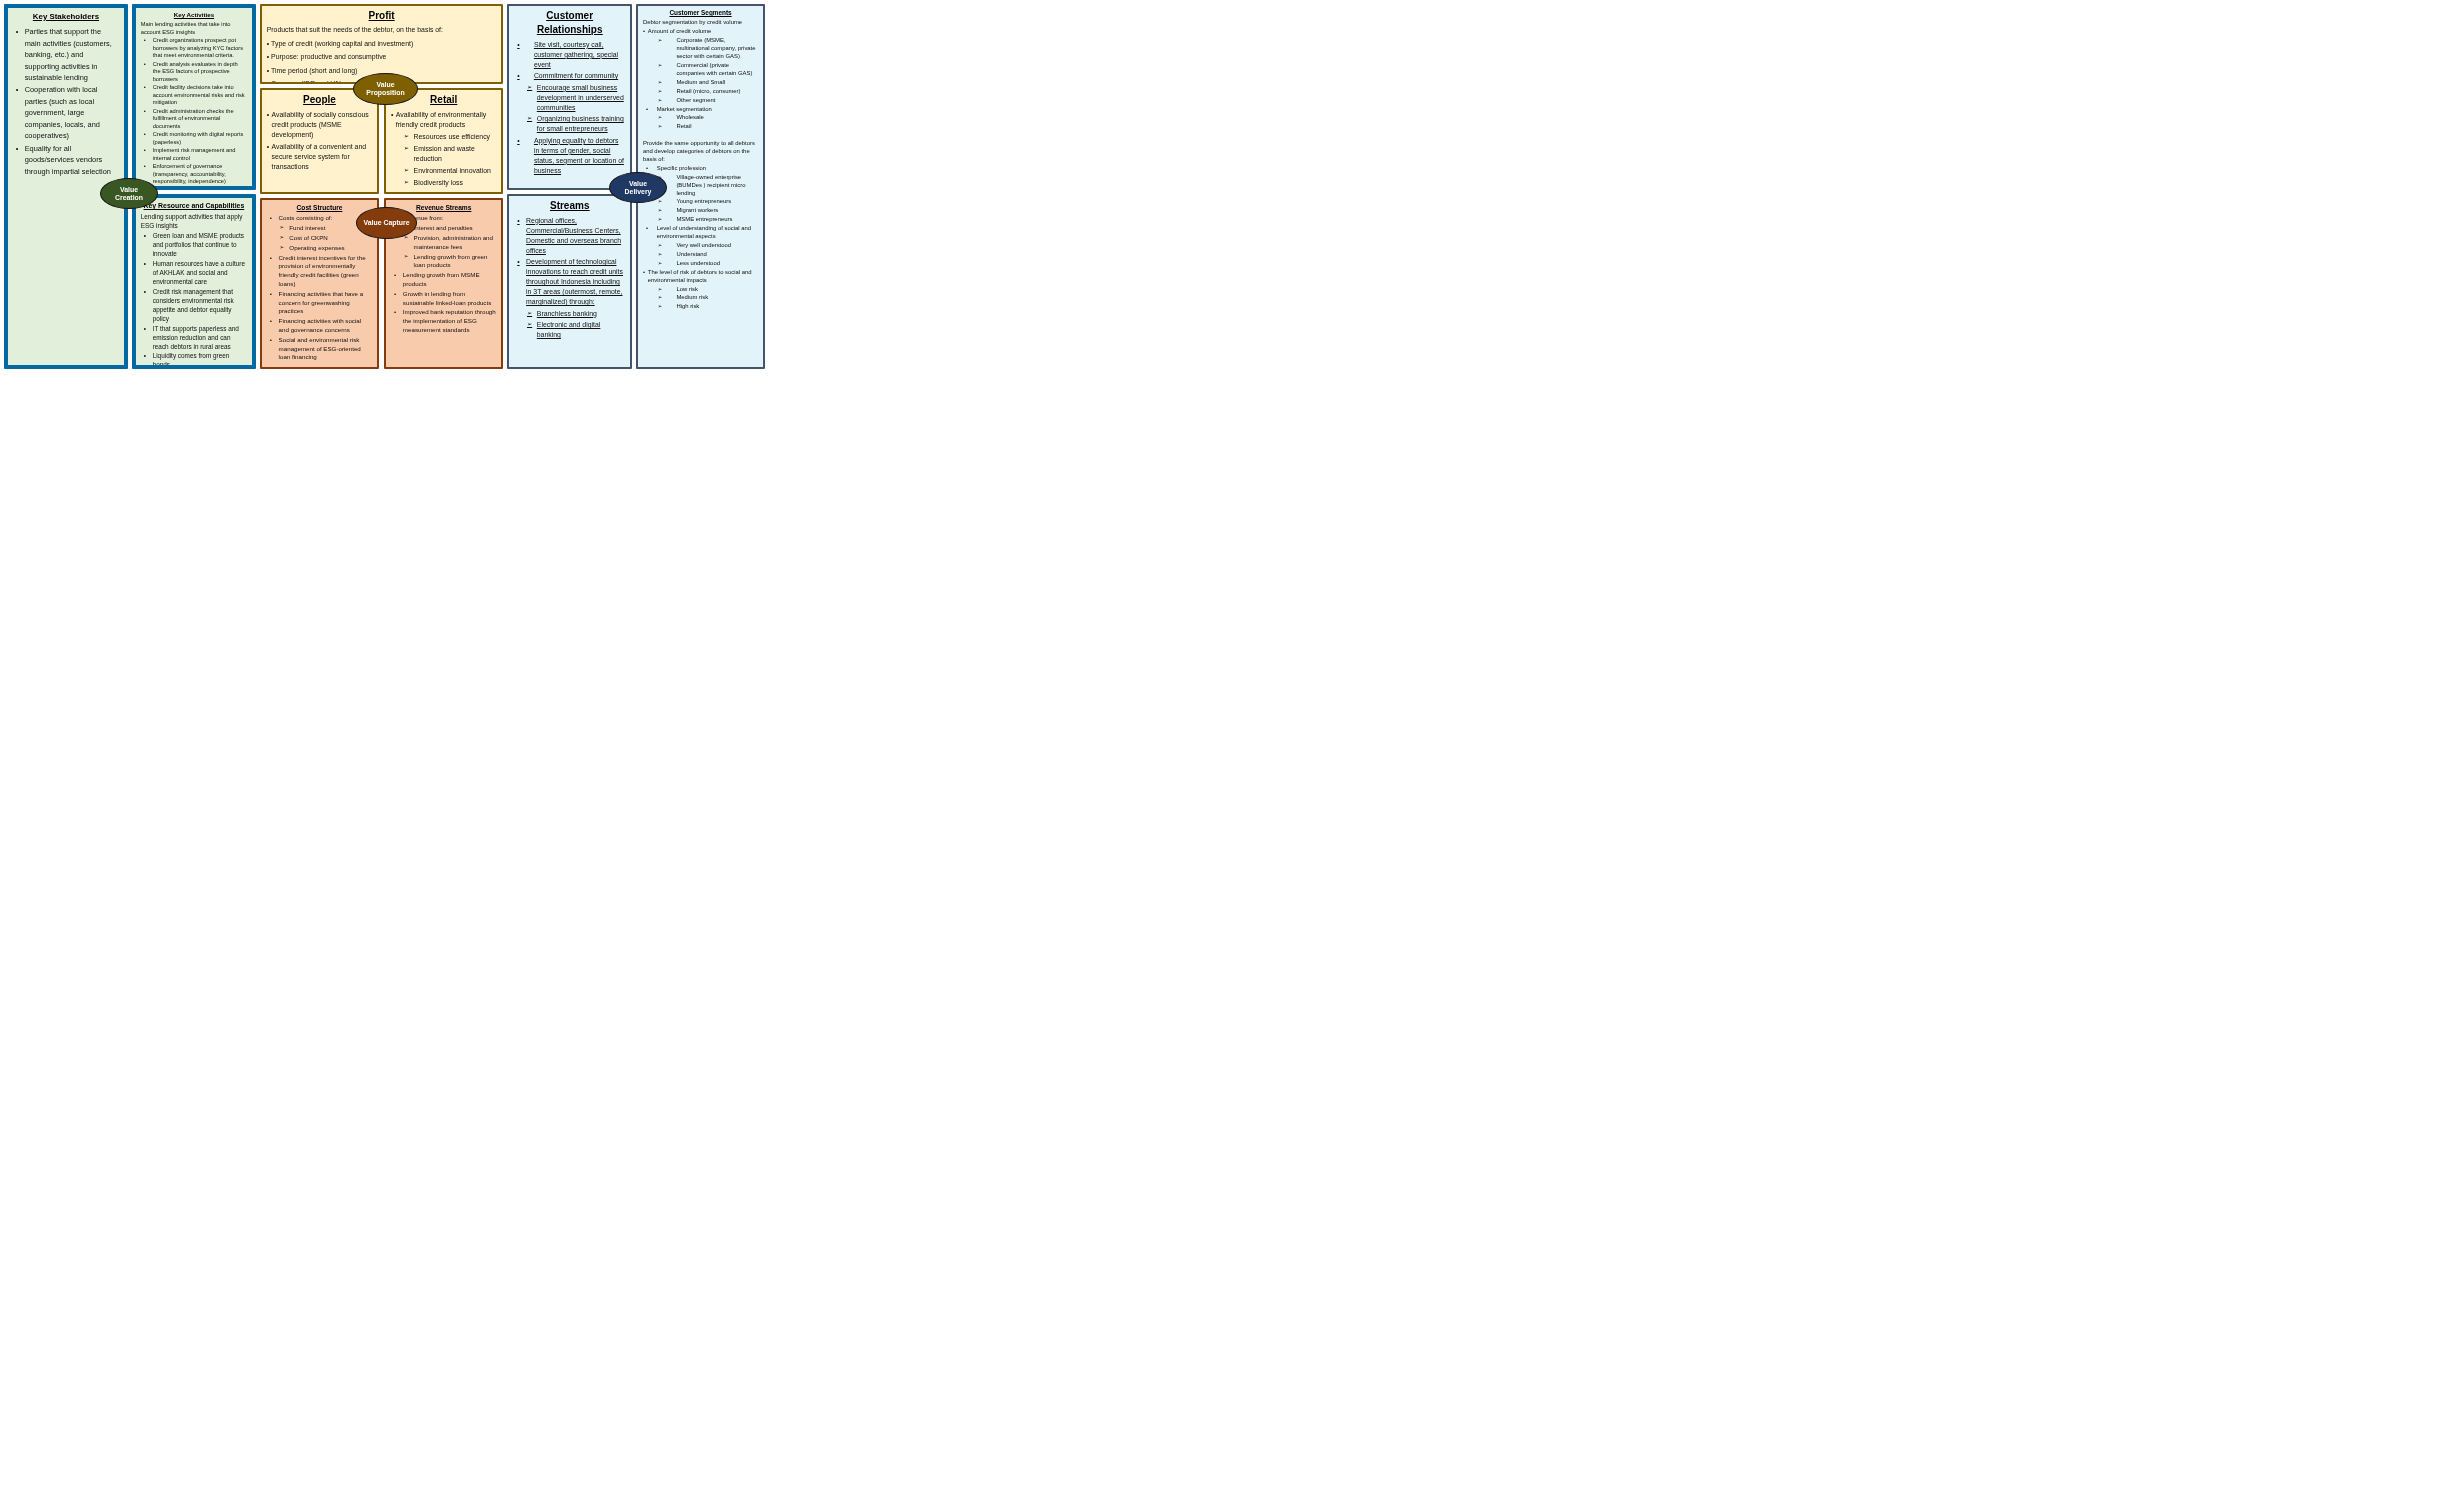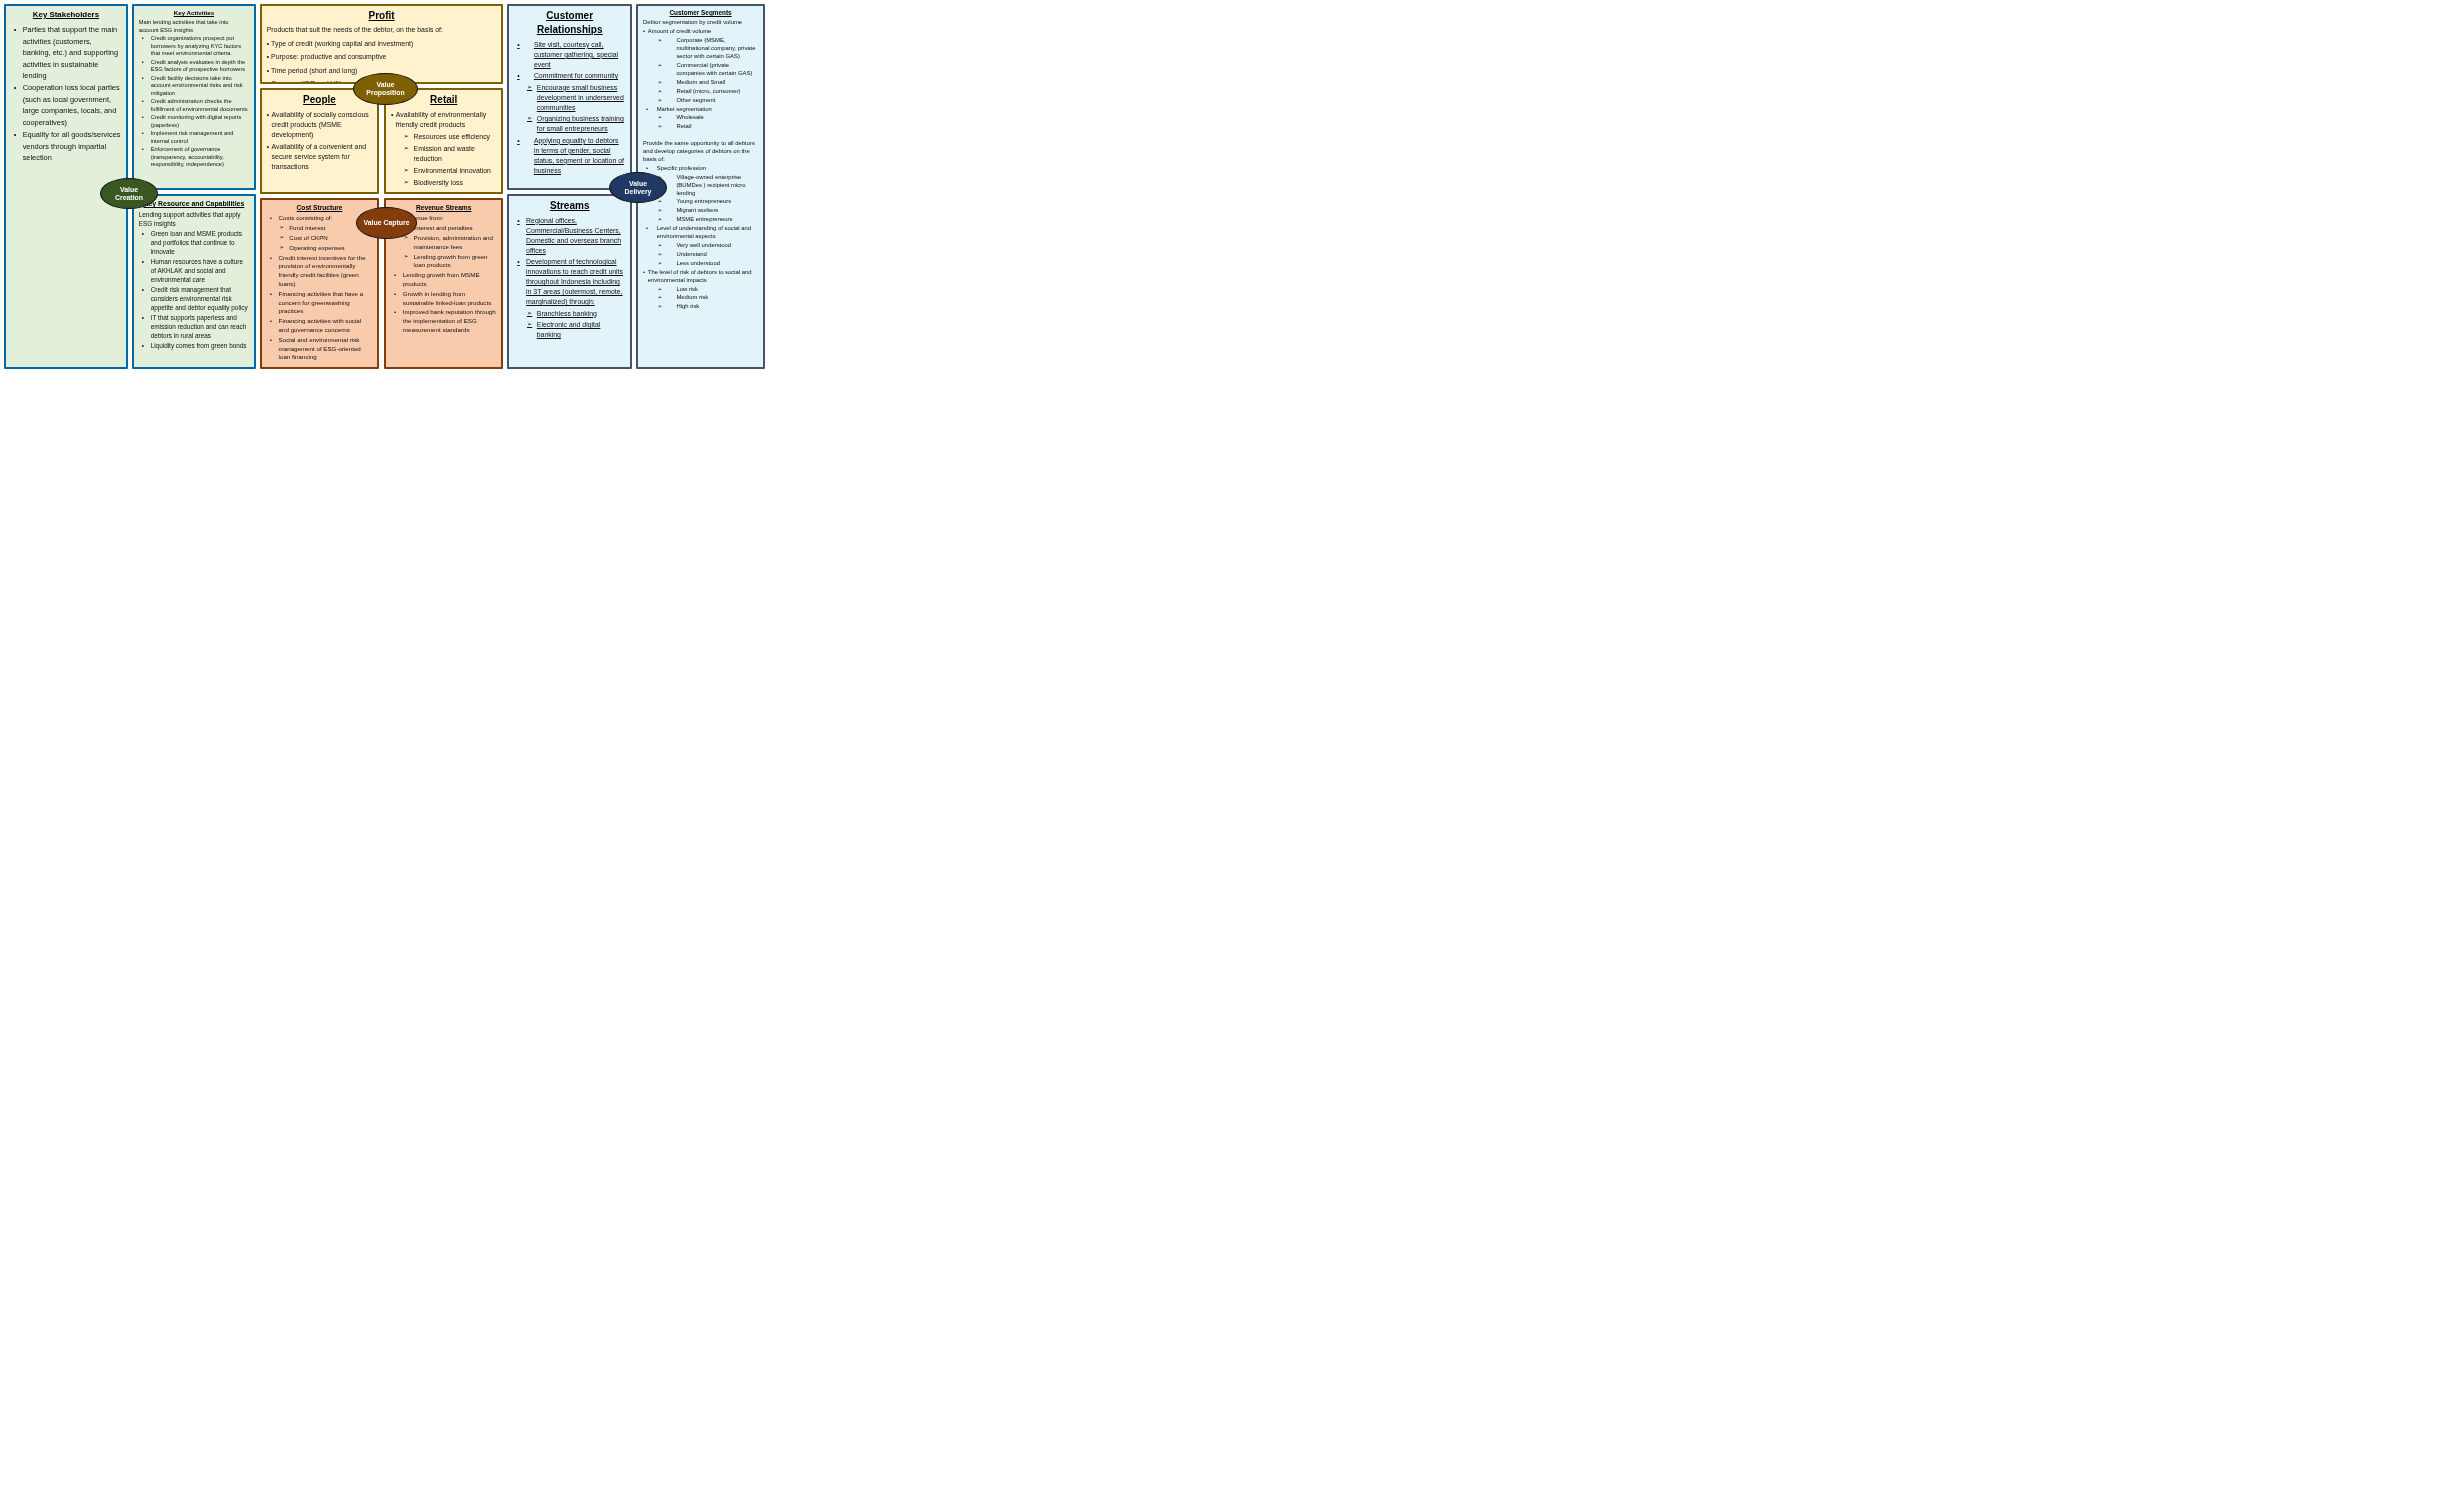--- a/index.html
+++ b/index.html
@@ -22,21 +22,21 @@
   .h-full   { flex:1 1 auto; height:100%; }
   .h-act    { flex:0 0 186px; }
   .h-res    { flex:1 1 auto; }
   .h-profit { flex:0 0 80px; }
   .h-mid    { flex:0 0 99px; }
   .h-bot    { flex:1 1 auto; }
   .h-cr     { flex:0 0 186px; }
   .h-ch     { flex:1 1 auto; }
 
   .box { padding:3px 4.9px 3.9px 4.9px; overflow:hidden; border-radius:1px; }
-  .green { background:#e2efda; border:2px solid #0369a1; }
+  .green { background:#e2efda; border:4px solid #0369a1; }
   .cream { background:#fff2cc; border:2.5px solid #7f6000; }
   .peach { background:#f8cbad; border:2.5px solid #843c0c; }
   .cyan  { background:#e2f3f9; border:2px solid #44546a; }
 
   .title { font-weight:bold; color:#000; text-align:center;
            text-decoration:underline; text-underline-offset:1px; margin-bottom:2px; }
 
   
   .fs15  { font-size:7.4px;   line-height:1.55; }
   .fs14  { font-size:6.9px;   line-height:1.45; }
@@ -84,21 +84,21 @@
   <div class="col col1">
     <section class="box green fs15 h-full" id="box-stakeholders">
       <h2 class="title">Key Stakeholders</h2>
       <div class="content">
           <div class="row b1">
             <span class="marker">•</span>
             <span class="txt">Parties that support the main activities (customers, banking, etc.) and supporting activities in sustainable lending</span>
           </div>
           <div class="row b1">
             <span class="marker">•</span>
-            <span class="txt">Cooperation loss local parties (such as local government, large companies, locals, and cooperatives)</span>
+            <span class="txt">Cooperation with local parties (such as local government, large companies, locals, and cooperatives)</span>
           </div>
           <div class="row b1">
             <span class="marker">•</span>
             <span class="txt">Equality for all goods/services vendors through impartial selection</span>
           </div>
         </div>
     </section>
   </div>
 
   <div class="col col2">

